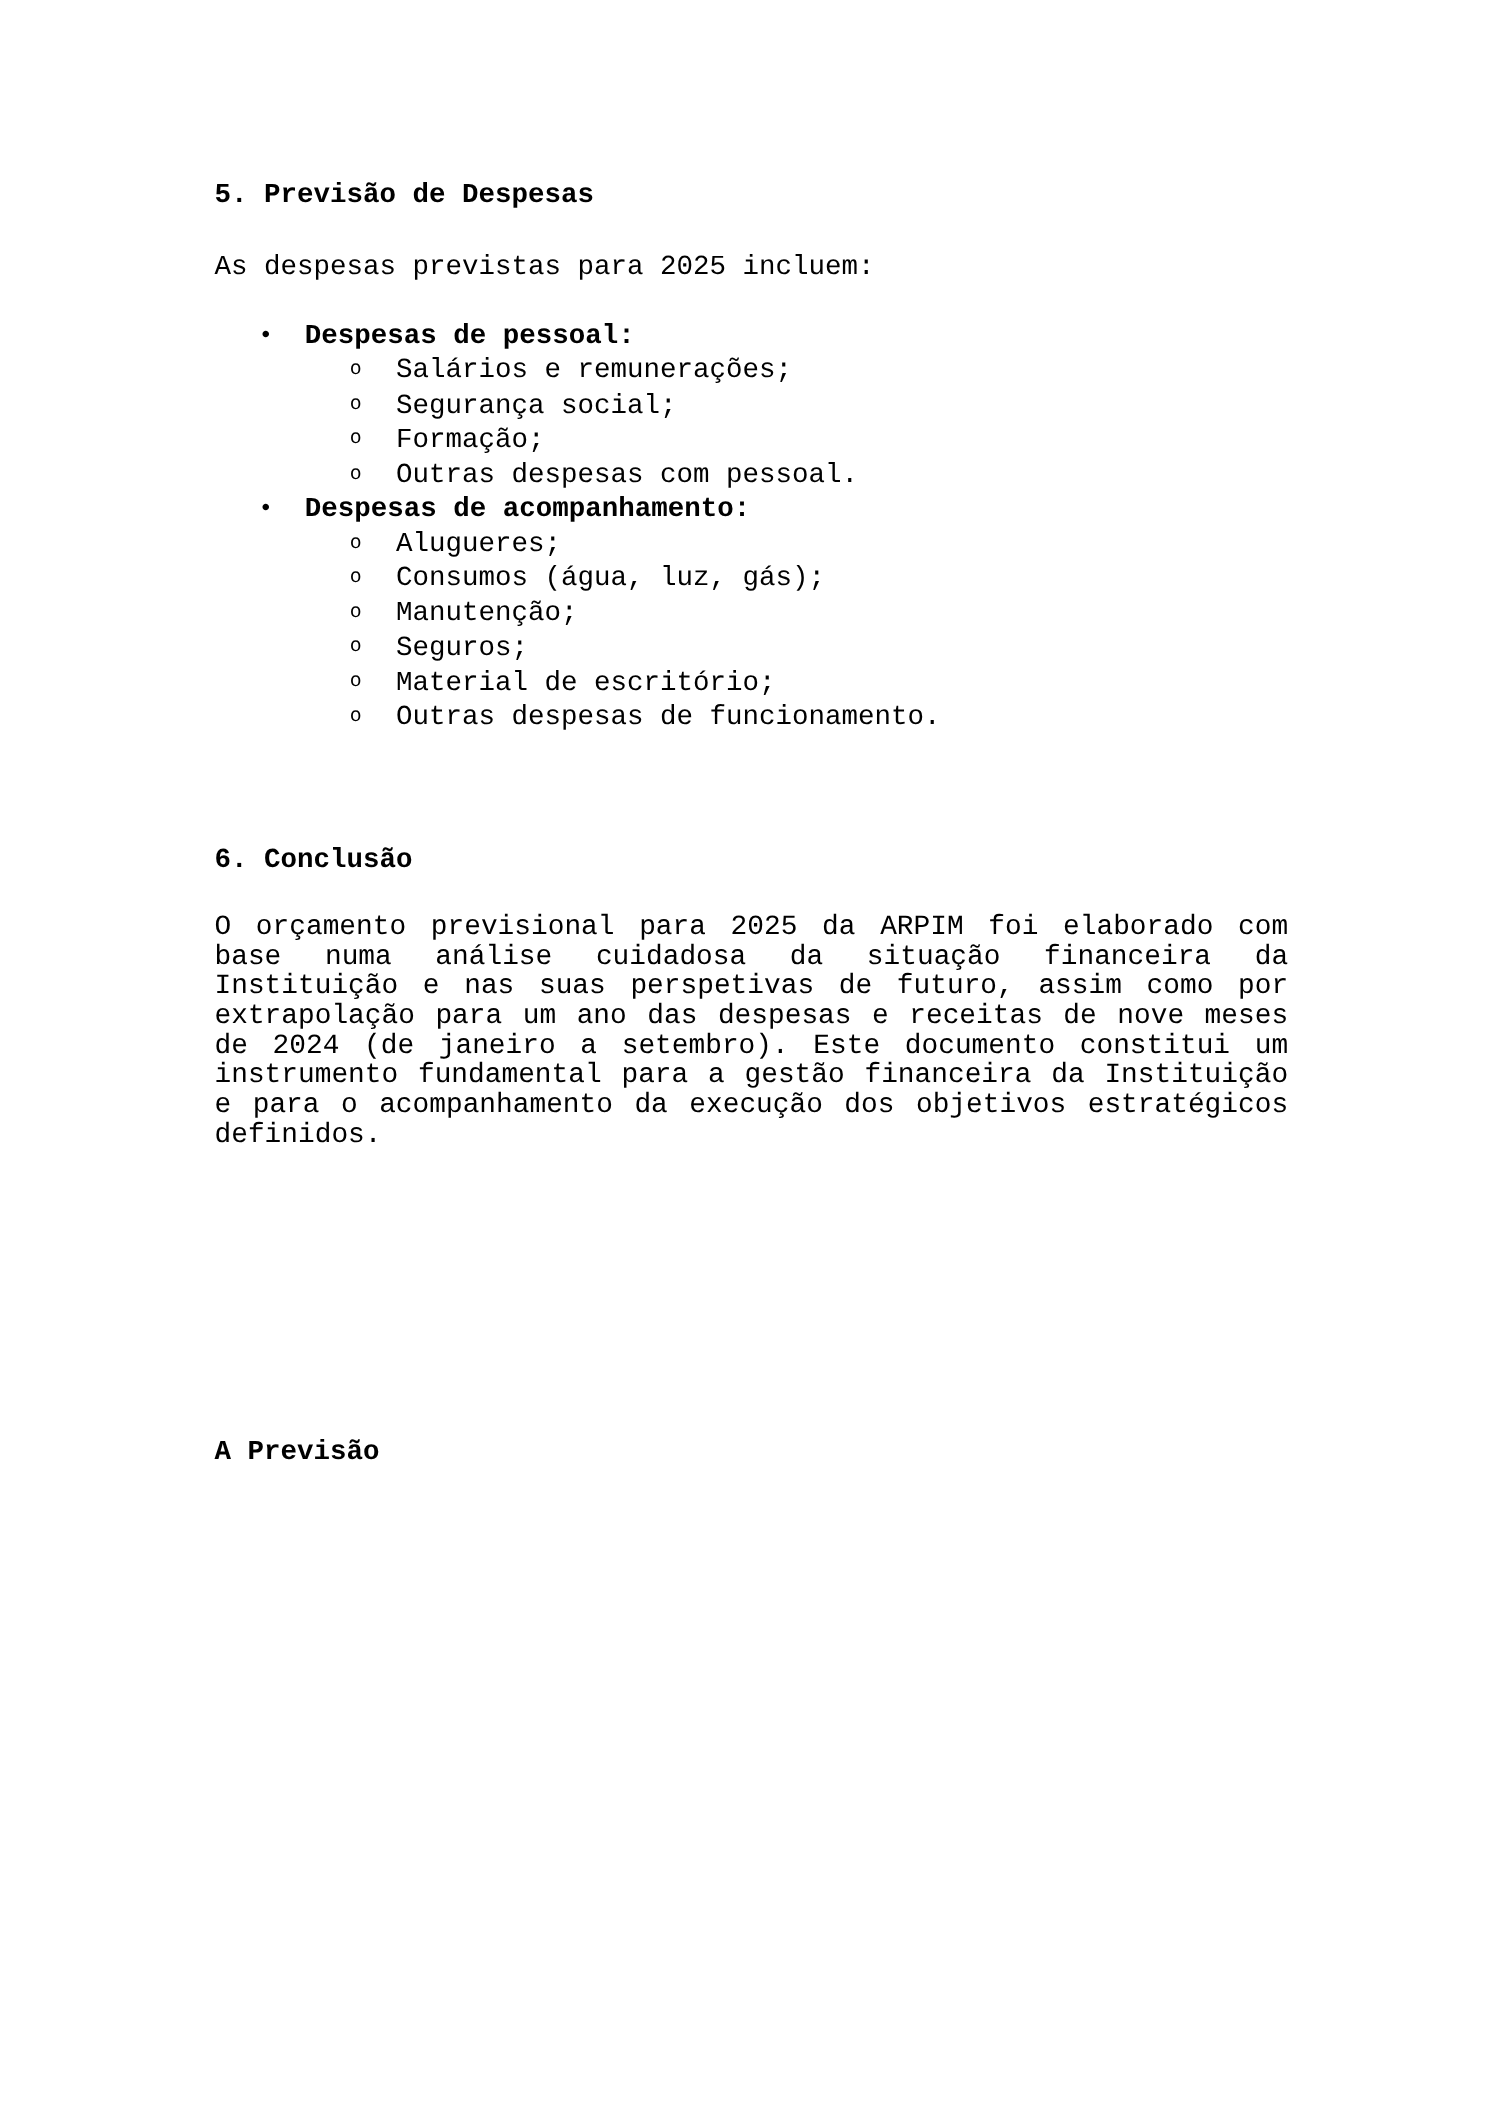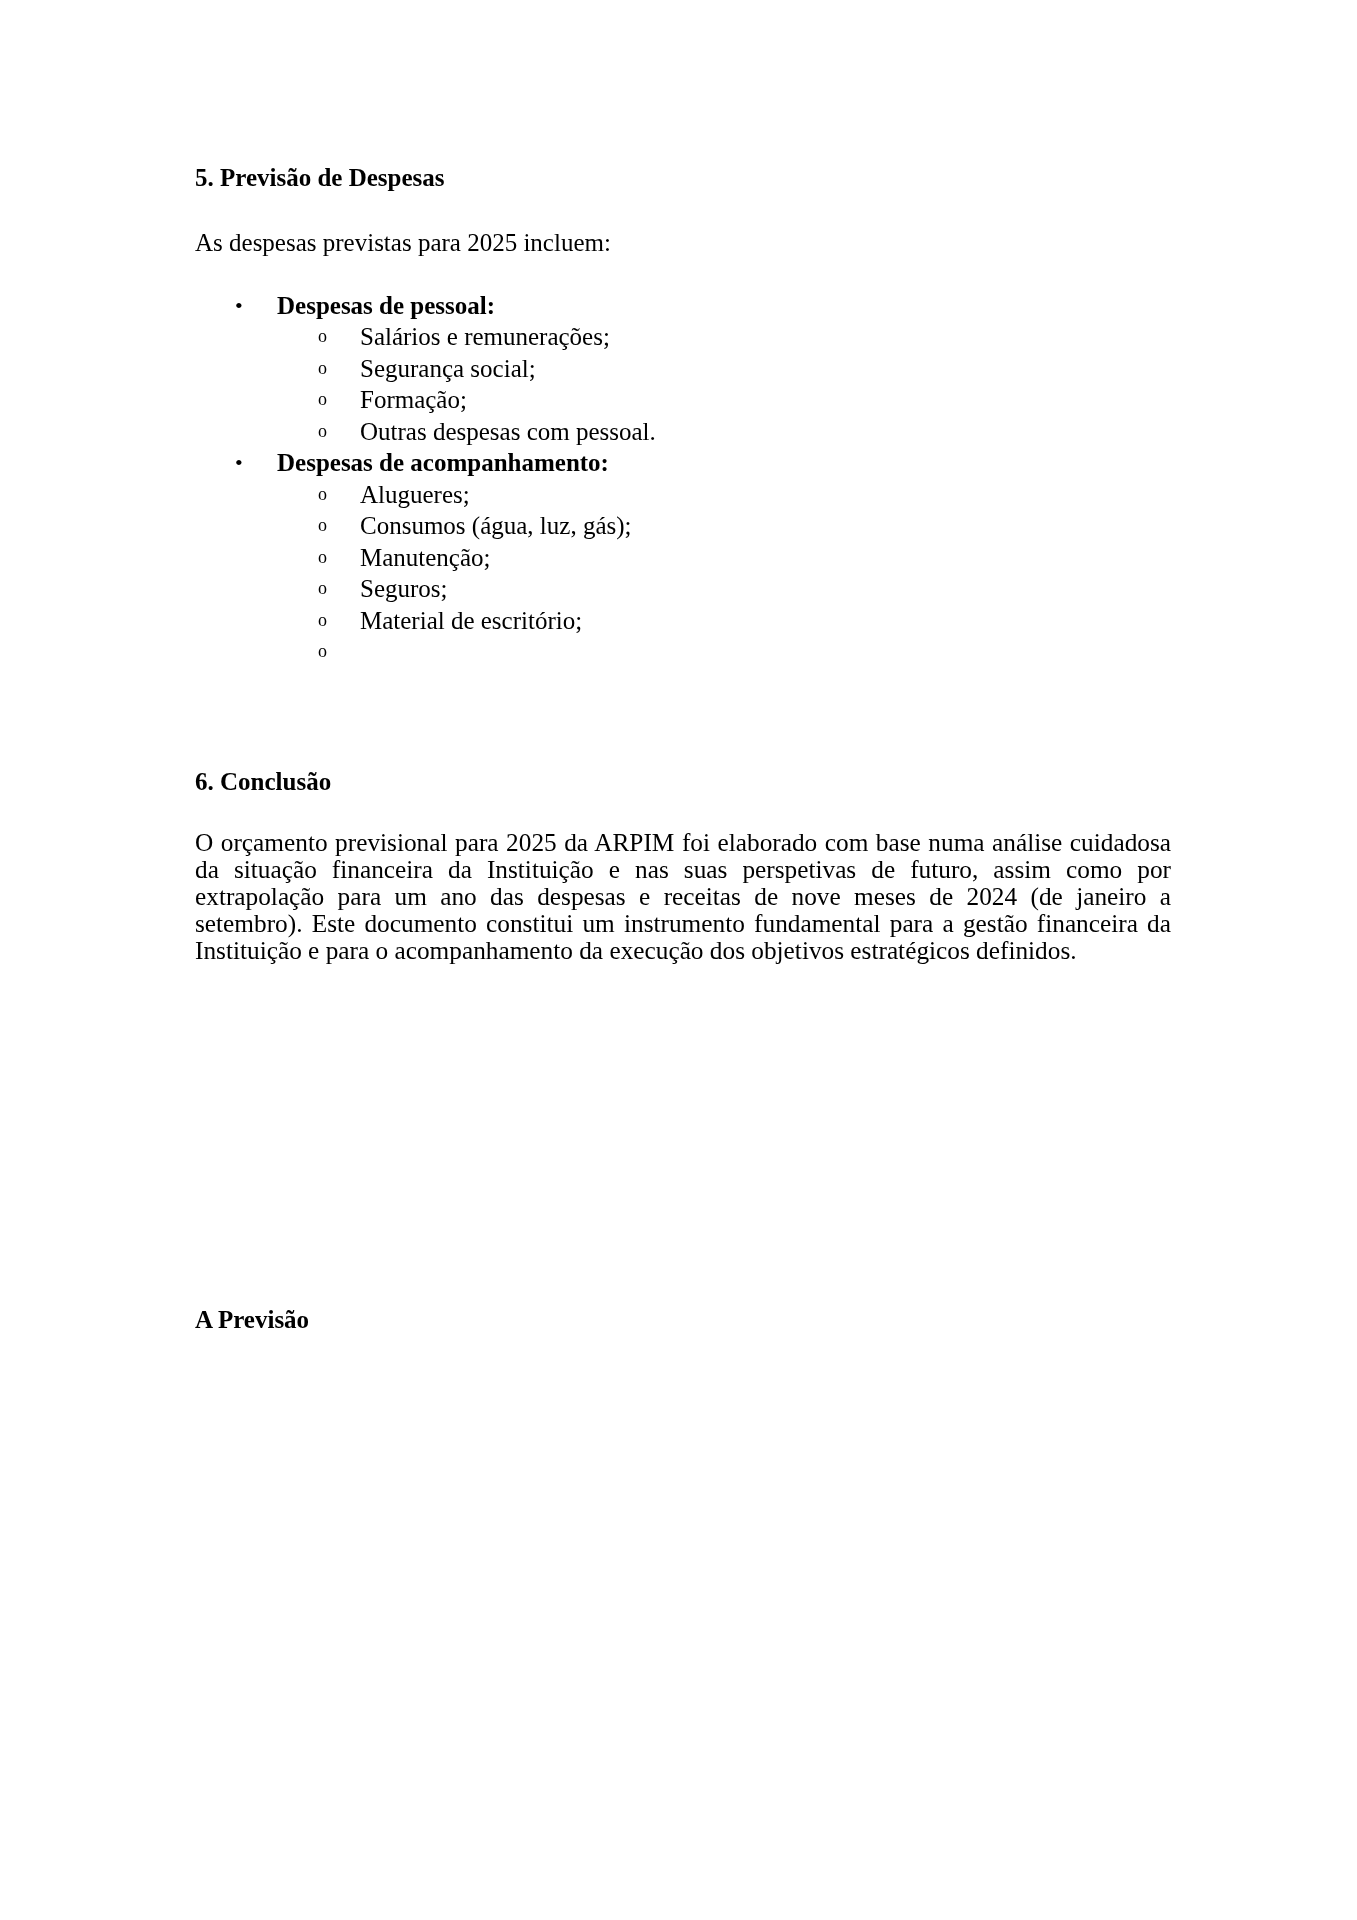--- a/index.html
+++ b/index.html
@@ -1,18 +1,18 @@
 <!DOCTYPE html>
 <html><head>
 <meta charset="utf-8">
 <style>
   html, body { margin: 0; padding: 0; background: #ffffff; }
   body { width: 1357px; height: 1920px; position: relative; overflow: hidden;
          font-family: "Liberation Serif", serif; color: #000; font-size: 25px; }
-  .page { position: absolute; left: 0; top: 0; width: 1357px; height: 1920px; }
+  .page { position: absolute; left: 0; top: 0; width: 1357px; height: 1920px; font-family: Liberation Mono, monospace; }
   .h { position: absolute; left: 195px; font-weight: bold; font-size: 25px; line-height: 30px; }
   .p { position: absolute; left: 195px; line-height: 30px; }
   .b1 { position: absolute; left: 235px; width: 20px; font-size: 22px; line-height: 31.5px; }
   .b1t { position: absolute; left: 277px; font-weight: bold; line-height: 31.5px; }
   .b2 { position: absolute; left: 318px; font-size: 18px; line-height: 31.5px; }
   .b2t { position: absolute; left: 360px; line-height: 31.5px; }
   .para { position: absolute; left: 195px; width: 976px; top: 829px; line-height: 27px;
           text-align: justify; font-size: 25.3px; }
 </style>
 </head>
@@ -42,19 +42,20 @@
   <div class="b2t" style="top:479px;">Alugueres;</div>
   <div class="b2" style="top:510px;">o</div>
   <div class="b2t" style="top:510px;">Consumos (água, luz, gás);</div>
   <div class="b2" style="top:542px;">o</div>
   <div class="b2t" style="top:542px;">Manutenção;</div>
   <div class="b2" style="top:573px;">o</div>
   <div class="b2t" style="top:573px;">Seguros;</div>
   <div class="b2" style="top:605px;">o</div>
   <div class="b2t" style="top:605px;">Material de escritório;</div>
   <div class="b2" style="top:636px;">o</div>
+  <div class="b2t" style="top:636px;">Outras despesas de funcionamento.</div>
 
   <div class="h" style="top:767px;">6. Conclusão</div>
   <div class="para">O orçamento previsional para 2025 da ARPIM foi elaborado com base numa análise cuidadosa da situação financeira da Instituição e nas suas perspetivas de futuro, assim como por extrapolação para um ano das despesas e receitas de nove meses de 2024 (de janeiro a setembro). Este documento constitui um instrumento fundamental para a gestão financeira da Instituição e para o acompanhamento da execução dos objetivos estratégicos definidos.</div>
 
   <div class="h" style="top:1305px;">A Previsão</div>
 
 </div>
 
 </body></html>

